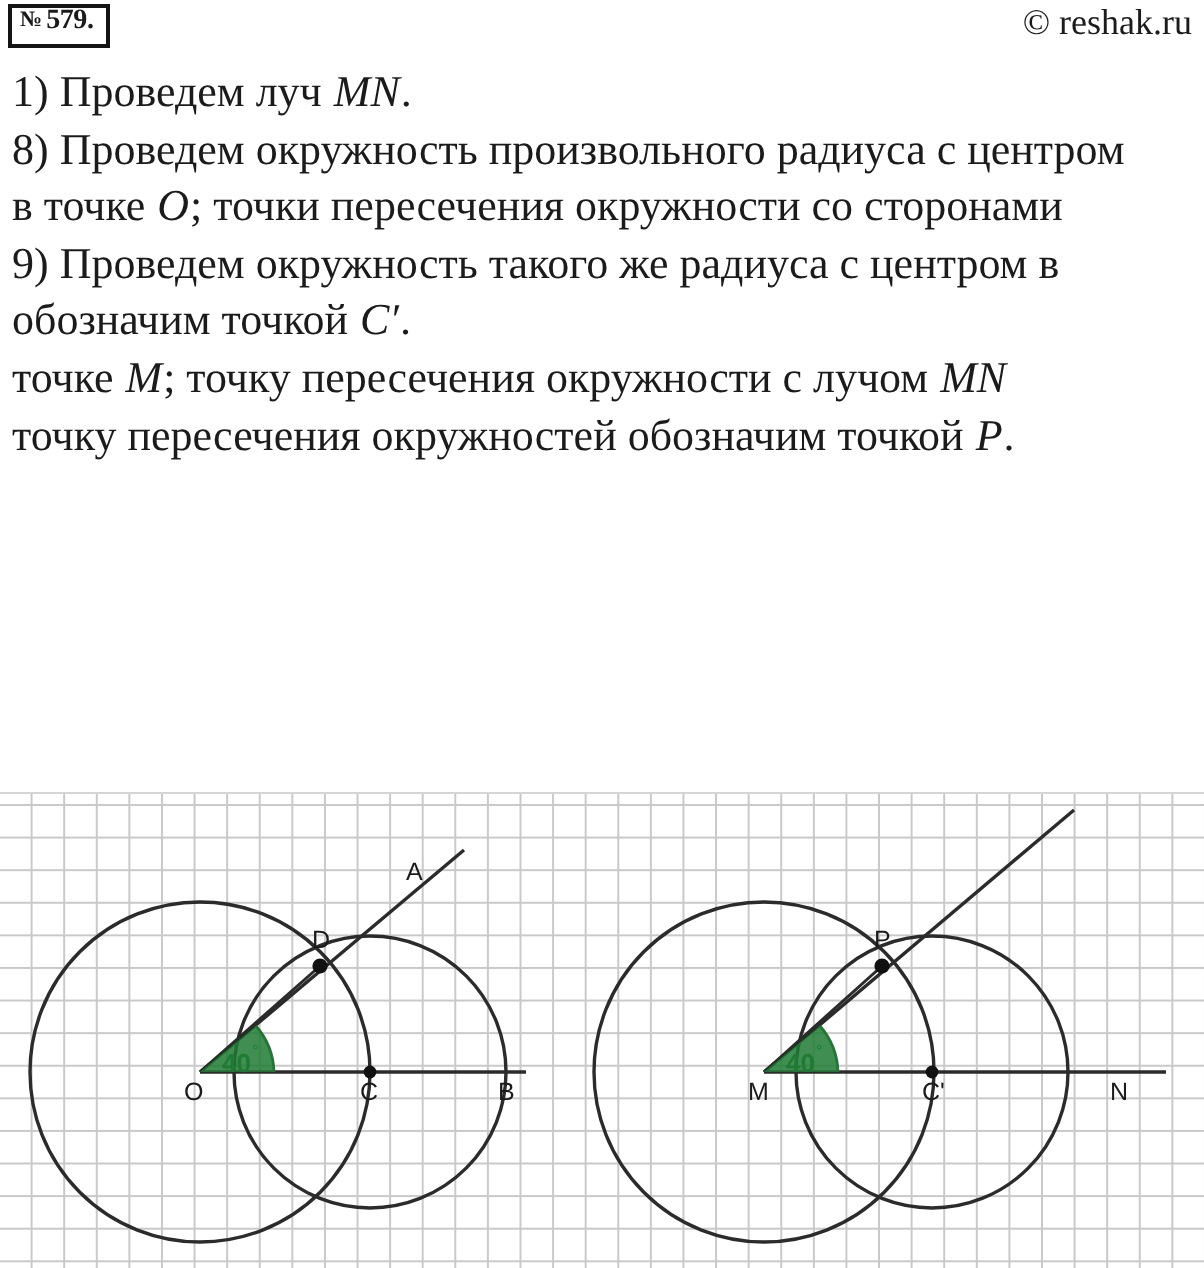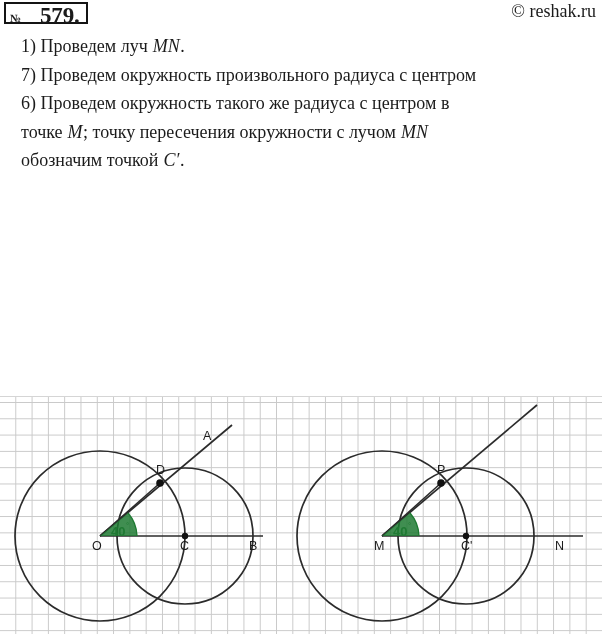--- a/index.html
+++ b/index.html
@@ -39,49 +39,47 @@
     height: 22px;
     box-sizing: border-box;
   }
   .task-badge .numero {
     font-size: 11px;
     font-weight: bold;
     position: relative;
     top: -1px;
   }
   .task-badge .tasknum {
-    font-size: 23px;
+    font-size: 14px;
     font-weight: bold;
     letter-spacing: -0.2px;
     line-height: 1;
-    margin-left: 17px;
   }
   .watermark {
     position: absolute;
     right: 6px;
     top: 1px;
     font-size: 18px;
     color: #1b1b1b;
     white-space: nowrap;
     font-family: "Liberation Serif", "DejaVu Serif", serif;
   }
 
   
   .solution {
     position: absolute;
     top: 32px;
     left: 6px;
     width: 590px;
   }
   .line {
-    font-size: 18px;
+    font-size: 22px;
     line-height: 28.6px;
     white-space: nowrap;
     letter-spacing: 0px;
-    margin-left: 15px;
   }
   .line i {
     font-style: italic;
     padding: 0 0.5px;
   }
 
   
   .figure {
     position: absolute;
     left: 0;
@@ -126,24 +124,26 @@
 <div class="header">
   <div class="task-badge">
     <span class="numero">№</span>
       <span class="tasknum">579.</span>
   </div>
   <div class="watermark">© reshak.ru</div>
 </div>
 
 <div class="solution">
   <div class="line">1) Проведем луч <i>MN</i>.</div>
-  <div class="line">7) Проведем окружность произвольного радиуса с центром</div>
-  <div class="line">6) Проведем окружность такого же радиуса с центром в</div>
+  <div class="line">8) Проведем окружность произвольного радиуса с центром</div>
+  <div class="line">в точке <i>O</i>;  точки пересечения окружности со сторонами</div>
+  <div class="line">9) Проведем окружность такого же радиуса с центром в</div>
+  <div class="line">обозначим точкой <i>C′</i>.</div>
   <div class="line">точке <i>M</i>;  точку пересечения окружности с лучом <i>MN</i></div>
-  <div class="line">обозначим точкой <i>C′</i>.</div>
+  <div class="line">точку пересечения окружностей обозначим точкой <i>P</i>.</div>
 </div>
 
 <div class="figure">
   <svg width="602" height="238" viewBox="0 0 602 238">
 
     <g>
 
       <circle cx="100" cy="139" r="85" fill="none" stroke="#2b2b2b" stroke-width="1.7"></circle>
 
       <circle cx="185" cy="139" r="68" fill="none" stroke="#2b2b2b" stroke-width="1.7"></circle>

